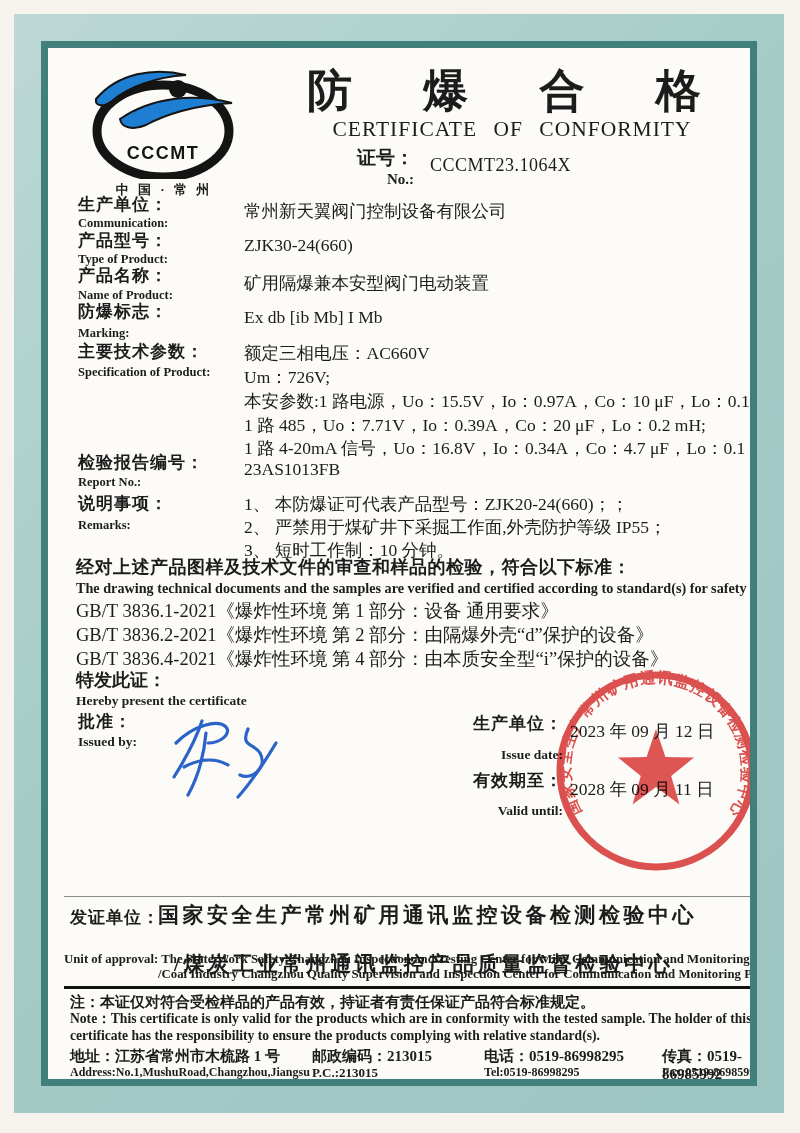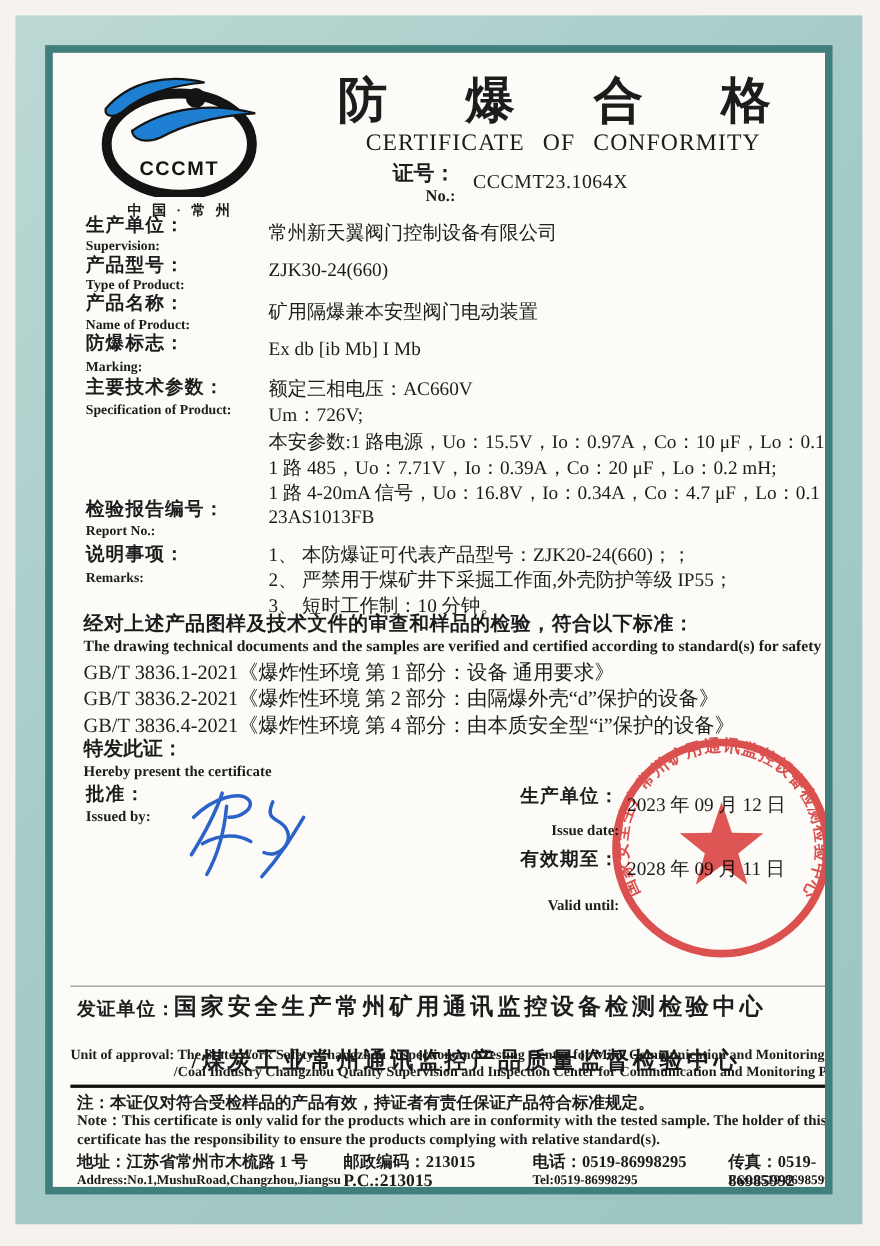--- a/index.html
+++ b/index.html
@@ -46,21 +46,21 @@
         <div class="abs title-cn" style="left:215px; top:6px; width:490px; text-align:center; text-indent:30px;">防 爆 合 格 证</div>
         <div class="abs title-en" style="left:215px; top:62px; width:470px; text-align:center;">CERTIFICATE  OF  CONFORMITY</div>
 
         <div class="abs" style="left:290px; top:90px; width:62px; text-align:right;">
           <div style="font-size:19px; font-weight:bold;">证号：</div>
           <div style="font-size:15px; font-weight:bold;">No.:</div>
         </div>
         <div class="abs" style="left:368px; top:100px; font-size:18px; letter-spacing:0.5px;">CCCMT23.1064X</div>
 
         <div class="abs lbl-cn" style="left:16px; top:138px;">生产单位：</div>
-        <div class="abs lbl-en" style="left:16px; top:161px;">Supervision:</div>
+        <div class="abs lbl-en" style="left:16px; top:161px;">Communication:</div>
         <div class="abs val" style="left:182px; top:144px;">常州新天翼阀门控制设备有限公司</div>
 
         <div class="abs lbl-cn" style="left:16px; top:174px;">产品型号：</div>
         <div class="abs lbl-en" style="left:16px; top:197px;">Type of Product:</div>
         <div class="abs val" style="left:182px; top:180px;">ZJK30-24(660)</div>
 
         <div class="abs lbl-cn" style="left:16px; top:209px;">产品名称：</div>
         <div class="abs lbl-en" style="left:16px; top:233px;">Name of Product:</div>
         <div class="abs val" style="left:182px; top:216px;">矿用隔爆兼本安型阀门电动装置</div>
 
@@ -102,21 +102,21 @@
           <path d="M46,30 C44,52 38,74 28,92"></path>
           <path d="M24,64 C42,54 58,56 68,62"></path>
           <path d="M88,26 C80,44 94,40 100,50 C108,64 92,78 80,72"></path>
           <path d="M116,40 C104,60 94,76 78,94"></path>
         </svg>
 
         <div class="abs lbl-cn" style="left:385px; top:657px; width:116px; text-align:right;">生产单位：</div>
         <div class="abs lbl-en" style="left:385px; top:692px; width:116px; text-align:right; font-size:13.5px;">Issue  date:</div>
         <div class="abs val" style="left:508px; top:664px; white-space:nowrap;">2023 年 09 月 12 日</div>
         <div class="abs lbl-cn" style="left:385px; top:714px; width:116px; text-align:right;">有效期至：</div>
-        <div class="abs lbl-en" style="left:385px; top:748px; width:116px; text-align:right; font-size:13.5px;margin-top:12px;">Valid  until:</div>
+        <div class="abs lbl-en" style="left:385px; top:748px; width:116px; text-align:right; font-size:13.5px;">Valid  until:</div>
         <div class="abs val" style="left:508px; top:722px; white-space:nowrap;">2028 年 09 月 11 日</div>
 
         <svg class="abs stamp" style="left:488px; top:610px;" width="212" height="212" viewBox="0 0 212 212">
           <circle cx="106" cy="106" r="96" fill="none" stroke="#d93a3a" stroke-width="7"></circle>
           <defs>
             <path id="stampArc" d="M 34,151 A 86,86 0 1 1 178,151" fill="none"></path>
           </defs>
           <text font-size="15.5" font-weight="bold" fill="#d93a3a" letter-spacing="1">
             <textPath href="#stampArc" startOffset="4">国家安全生产常州矿用通讯监控设备检测检验中心</textPath>
           </text>
@@ -133,21 +133,21 @@
 
         <div class="abs foot-sm" style="left:8px; top:938px; font-weight:bold;">注：本证仅对符合受检样品的产品有效，持证者有责任保证产品符合标准规定。</div>
         <div class="abs" style="left:8px; top:956px; width:692px; font-size:13.6px; font-weight:bold; line-height:16.5px;">Note：This certificate is only valid for the products which are in conformity with the tested sample. The holder of this certificate has the responsibility to ensure the products complying with relative standard(s).</div>
 
         <div class="abs foot-sm" style="left:8px; top:992px; font-weight:bold;">地址：江苏省常州市木梳路 1 号</div>
         <div class="abs foot-sm" style="left:250px; top:992px; font-weight:bold;">邮政编码：213015</div>
         <div class="abs foot-sm" style="left:422px; top:992px; font-weight:bold;">电话：0519-86998295</div>
         <div class="abs foot-sm" style="left:600px; top:992px; font-weight:bold;">传真：0519-86985992</div>
 
         <div class="abs" style="left:8px; top:1010px; font-size:12px; font-weight:bold;">Address:No.1,MushuRoad,Changzhou,Jiangsu</div>
-        <div class="abs" style="left:250px; top:1010px; font-size:16px; font-weight:bold;">P.C.:213015</div>
+        <div class="abs" style="left:250px; top:1010px; font-size:13px; font-weight:bold;">P.C.:213015</div>
         <div class="abs" style="left:422px; top:1010px; font-size:12px; font-weight:bold;">Tel:0519-86998295</div>
         <div class="abs" style="left:600px; top:1010px; font-size:12px; font-weight:bold;">Fax:0519-86985992</div>
 
         <div class="abs foot-sm" style="left:8px; top:1024px; font-weight:bold;">网址：www.cccmt.cn，可验证防爆证，证书信息以网站发布内容为准。</div>
 
       </div>
     </div>
   </div>
 </div>
 

